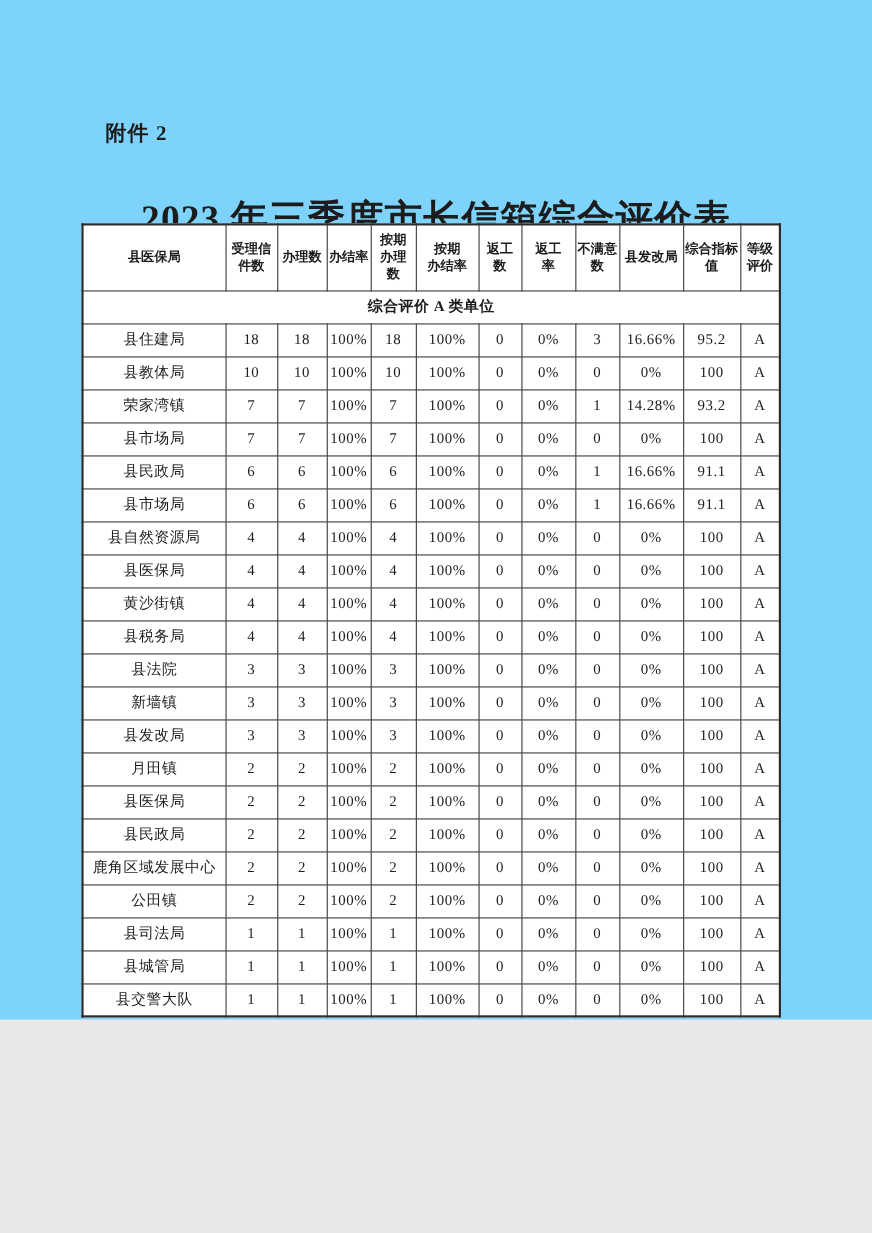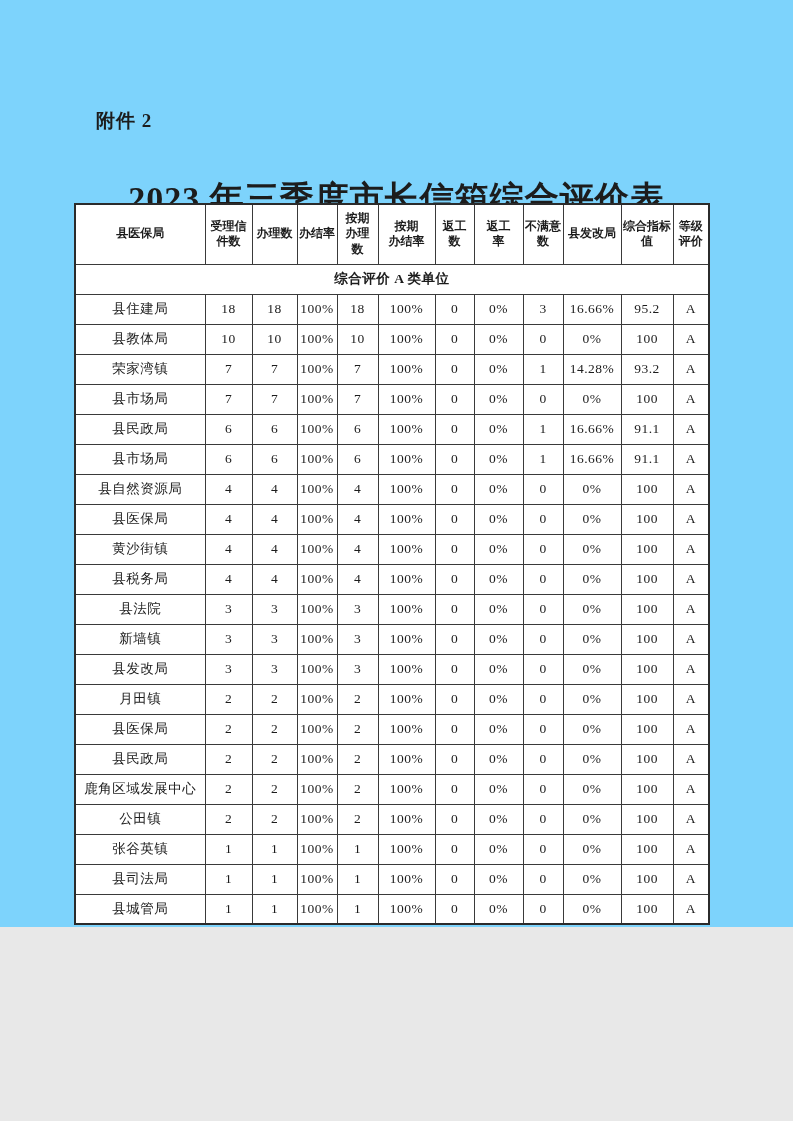--- a/index.html
+++ b/index.html
@@ -380,49 +380,49 @@
           <td>2</td>
           <td>100%</td>
           <td>0</td>
           <td>0%</td>
           <td>0</td>
           <td>0%</td>
           <td>100</td>
           <td>A</td>
         </tr>
         <tr>
-          <td>张谷英镇</td>
-          <td>1</td>
-          <td>1</td>
-          <td>100%</td>
-          <td>1</td>
-          <td>100%</td>
-          <td>0</td>
-          <td>0%</td>
-          <td>0</td>
-          <td>0%</td>
-          <td>100</td>
-          <td>A</td>
-        </tr>
-        <tr>
           <td>县司法局</td>
           <td>1</td>
           <td>1</td>
           <td>100%</td>
           <td>1</td>
           <td>100%</td>
           <td>0</td>
           <td>0%</td>
           <td>0</td>
           <td>0%</td>
           <td>100</td>
           <td>A</td>
         </tr>
         <tr>
           <td>县城管局</td>
+          <td>1</td>
+          <td>1</td>
+          <td>100%</td>
+          <td>1</td>
+          <td>100%</td>
+          <td>0</td>
+          <td>0%</td>
+          <td>0</td>
+          <td>0%</td>
+          <td>100</td>
+          <td>A</td>
+        </tr>
+        <tr>
+          <td>县交警大队</td>
           <td>1</td>
           <td>1</td>
           <td>100%</td>
           <td>1</td>
           <td>100%</td>
           <td>0</td>
           <td>0%</td>
           <td>0</td>
           <td>0%</td>
           <td>100</td>

